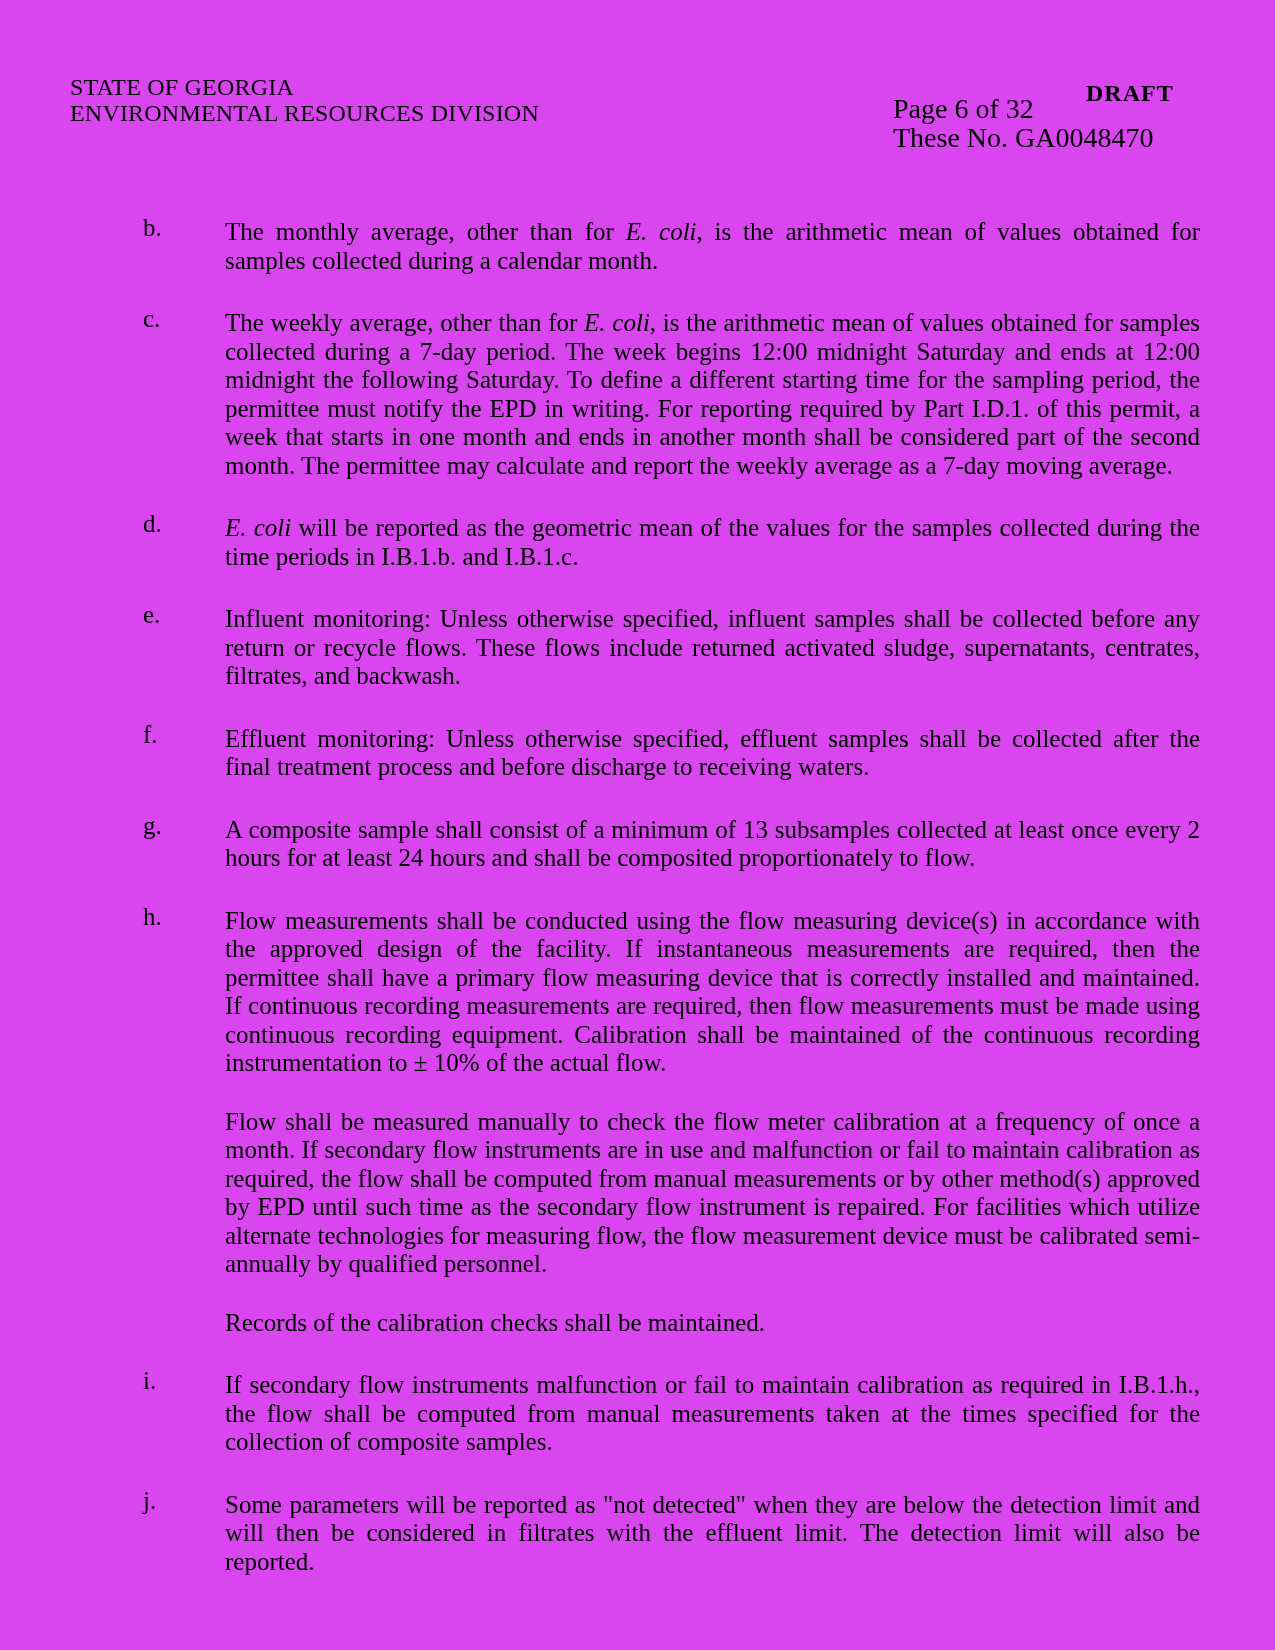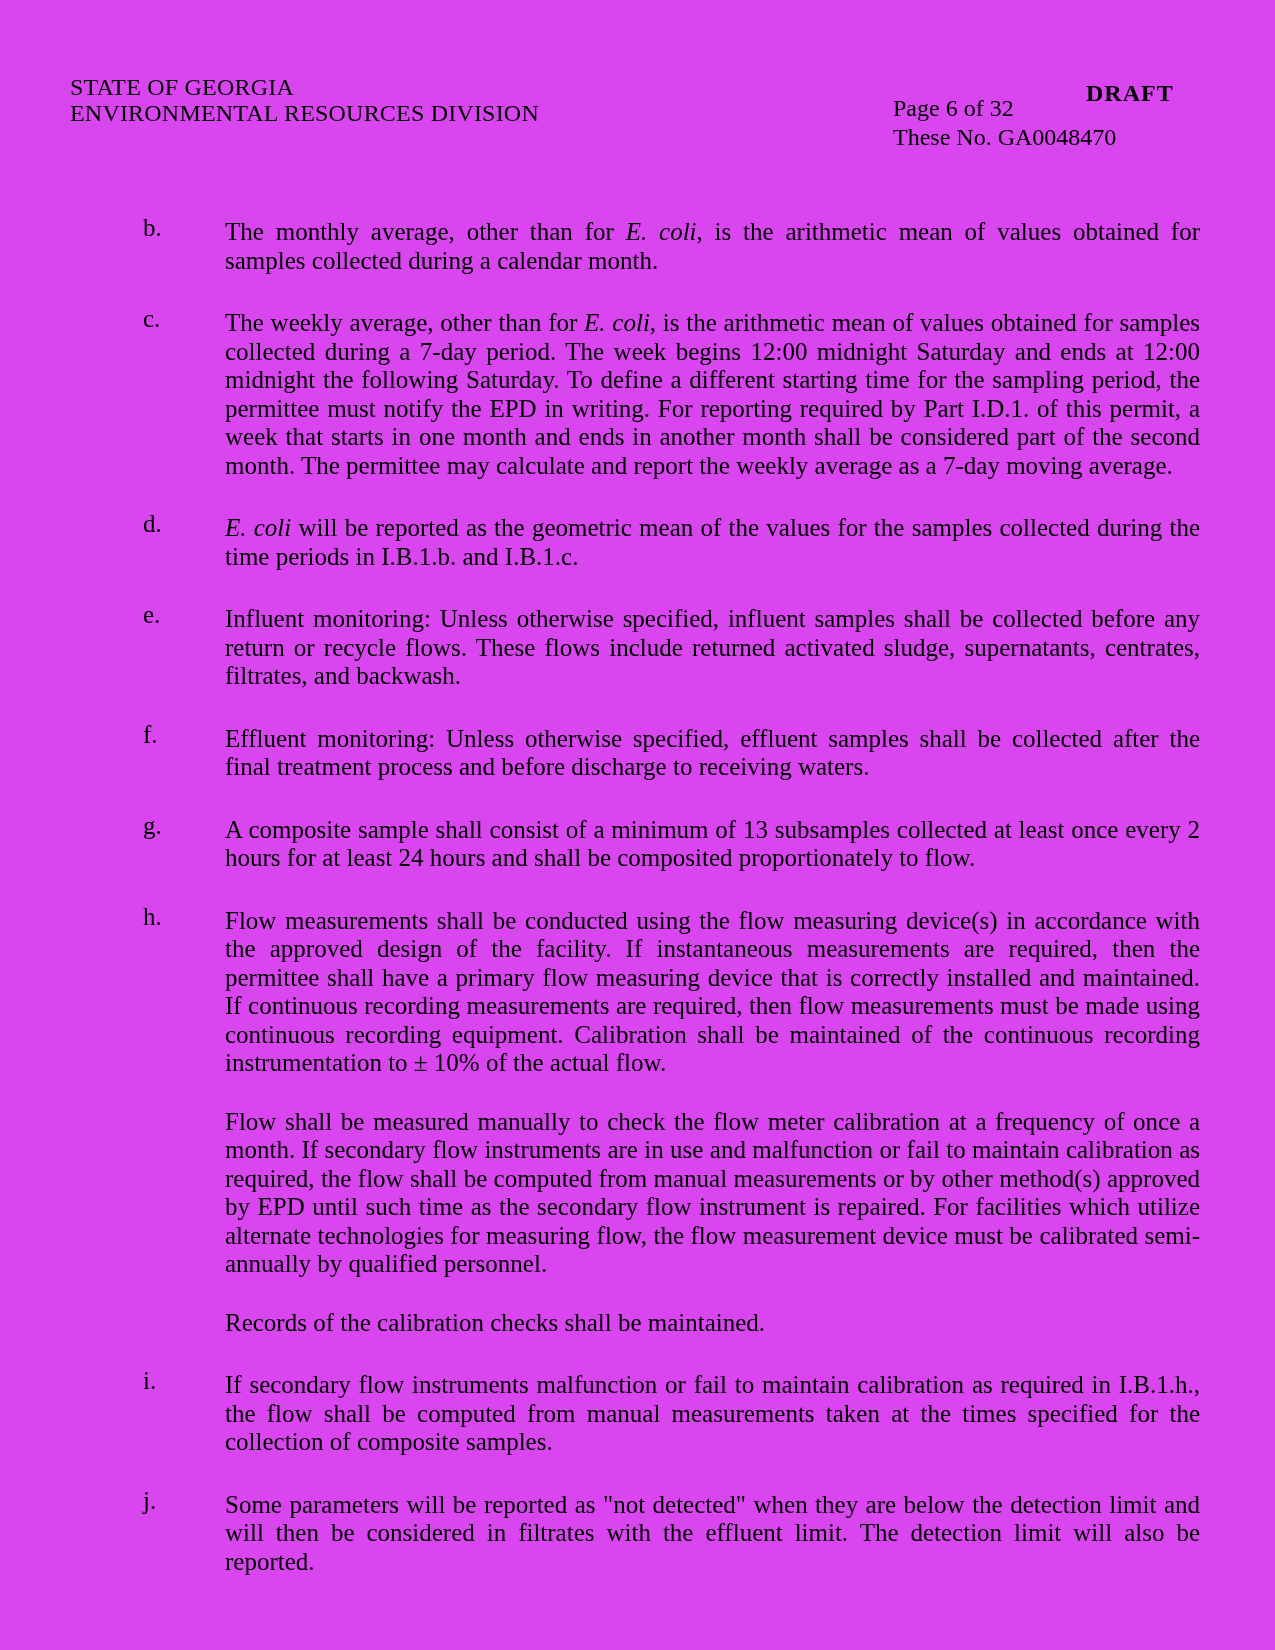--- a/index.html
+++ b/index.html
@@ -23,21 +23,21 @@
     top: 74px;
     font-size: 24px;
     line-height: 26px;
     letter-spacing: 0.2px;
     white-space: nowrap;
   }
   .pageinfo-block {
     position: absolute;
     left: 893px;
     top: 94px;
-    font-size: 24px;
+    font-size: 28px;
     line-height: 29px;
     white-space: nowrap;
   }
   .draft-stamp {
     position: absolute;
     left: 1086px;
     top: 80px;
     font-size: 24px;
     font-weight: bold;
     letter-spacing: 1px;

